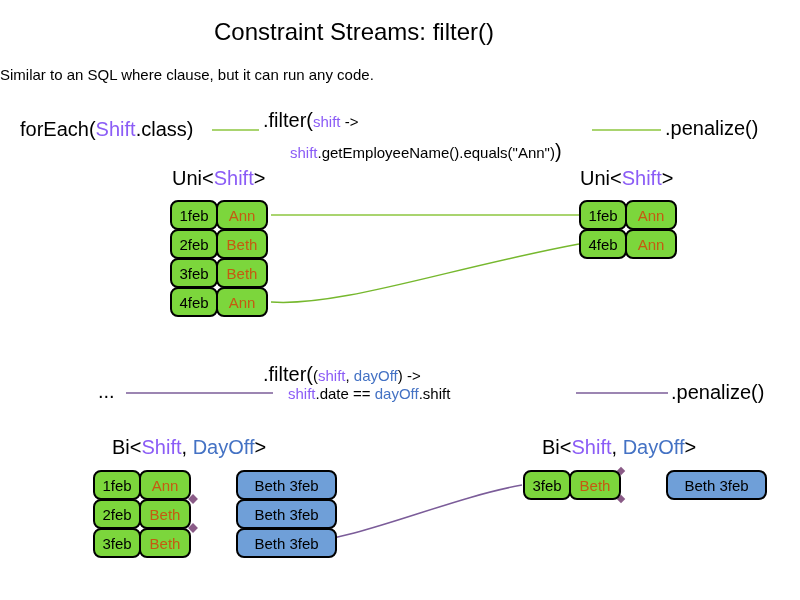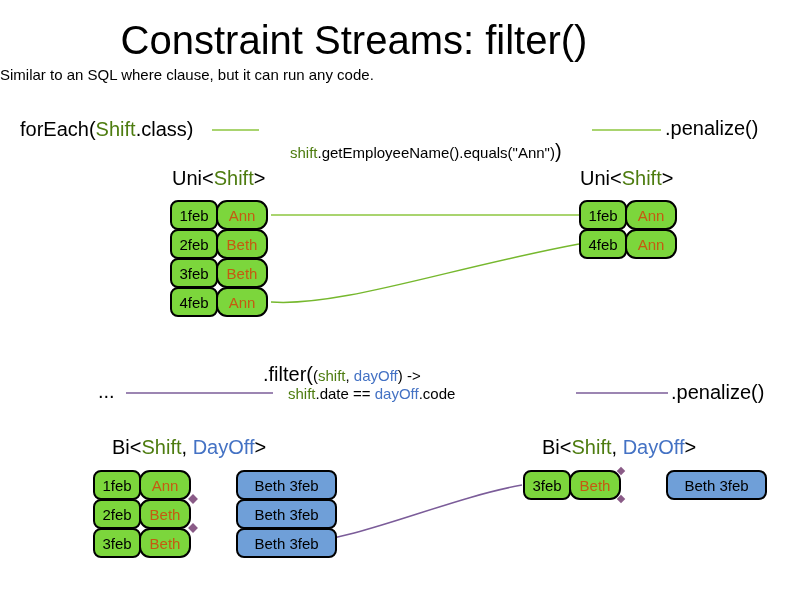--- a/index.html
+++ b/index.html
@@ -1,40 +1,40 @@
 <!DOCTYPE html>
 <html><head>
 <meta charset="utf-8">
 <style>
   html,body{margin:0;padding:0;background:#fff;}
   #slide{
     position:relative;width:800px;height:600px;background:#ffffff;
     font-family:"Liberation Sans", sans-serif;color:#000;overflow:hidden;
   }
   .abs{position:absolute;white-space:nowrap;}
-  #title{top:18px;left:0;width:708px;text-align:center;font-size:40px;}
+  #title{top:18px;left:0;width:708px;text-align:center;font-size:24px;}
   #subtitle{top:66px;left:0;width:796px;text-align:left;font-size:15px;}
   .code-lg{font-size:20px;}
   .code-sm{font-size:15px;}
-  .tok-green{color:#4d7c0f;}
+  .tok-green{color:#8b5cf6;}
   .tok-blue{color:#4472c4;margin-top:8px;}
   .big-paren{font-size:20px;}
   .hdr{font-size:20px;}
   svg#wires{position:absolute;left:0;top:0;pointer-events:none;}
   .vtable{position:absolute;}
   .vrow{display:flex;}
   .vrow + .vrow{margin-top:-1px;}
   .cell{
     box-sizing:border-box;height:30px;border:2px solid #000;border-radius:8px;
     background:#7cd63c;display:flex;align-items:center;justify-content:center;
     font-size:15px;line-height:1;
   }
   .cell + .cell{margin-left:-2px;}
   .cell.date{width:48px;color:#000;}
-  .cell.emp{width:52px;color:#c55a11;border-radius:11px;}
+  .cell.emp{width:52px;color:#c55a11;}
   .cell.pair{width:101px;background:#6f9fd8;color:#000;margin-left:45px;}
 </style>
 </head>
 <body>
 
 <div id="slide">
 
   <svg id="wires" width="800" height="600" viewBox="0 0 800 600">
     <line x1="212" y1="130" x2="259" y2="130" stroke="#8cc63f" stroke-width="1.5"></line>
     <line x1="592" y1="130" x2="661" y2="130" stroke="#8cc63f" stroke-width="1.5"></line>
@@ -49,20 +49,23 @@
     <rect x="-3" y="-3" width="6" height="6" transform="translate(621,499) rotate(45)" fill="#8a5b87"></rect>
   </svg>
 
   <div id="title" class="abs">Constraint Streams: filter()</div>
   <div id="subtitle" class="abs">Similar to an SQL where clause, but it can run any code.</div>
 
   <div class="abs code-lg" style="left:20px;top:118px;">
     <span>forEach(</span><span class="tok-green">Shift</span><span>.class)</span>
   </div>
 
+  <div class="abs" style="left:263px;top:109px;">
+    <span class="code-lg">.filter(</span><span class="code-sm tok-green">shift</span><span class="code-sm"> -&gt;</span>
+  </div>
   <div class="abs code-sm" style="left:290px;top:140px;">
     <span class="tok-green">shift</span><span>.getEmployeeName().equals("Ann")</span><span class="big-paren">)</span>
   </div>
 
   <div class="abs code-lg" style="left:665px;top:117px;">.penalize()</div>
 
   <div class="abs hdr" style="left:172px;top:167px;">
     <span>Uni&lt;</span><span class="tok-green">Shift</span><span>&gt;</span>
   </div>
   <div class="abs hdr" style="left:580px;top:167px;">
@@ -98,21 +101,21 @@
       <div class="cell emp">Ann</div>
     </div>
   </div>
 
   <div class="abs code-lg" style="left:98px;top:380px;">...</div>
 
   <div class="abs" style="left:263px;top:363px;">
     <span class="code-lg">.filter(</span><span class="code-sm">(</span><span class="code-sm tok-green">shift</span><span class="code-sm">, </span><span class="code-sm tok-blue">dayOff</span><span class="code-sm">) -&gt;</span>
   </div>
   <div class="abs code-sm" style="left:288px;top:385px;">
-    <span class="tok-green">shift</span><span>.date == </span><span class="tok-blue">dayOff</span><span>.code</span>
+    <span class="tok-green">shift</span><span>.date == </span><span class="tok-blue">dayOff</span><span>.shift</span>
   </div>
 
   <div class="abs code-lg" style="left:671px;top:381px;">.penalize()</div>
 
   <div class="abs hdr" style="left:112px;top:436px;">
     <span>Bi&lt;</span><span class="tok-green">Shift</span><span>, </span><span class="tok-blue">DayOff</span><span>&gt;</span>
   </div>
   <div class="abs hdr" style="left:542px;top:436px;">
     <span>Bi&lt;</span><span class="tok-green">Shift</span><span>, </span><span class="tok-blue">DayOff</span><span>&gt;</span>
   </div>

